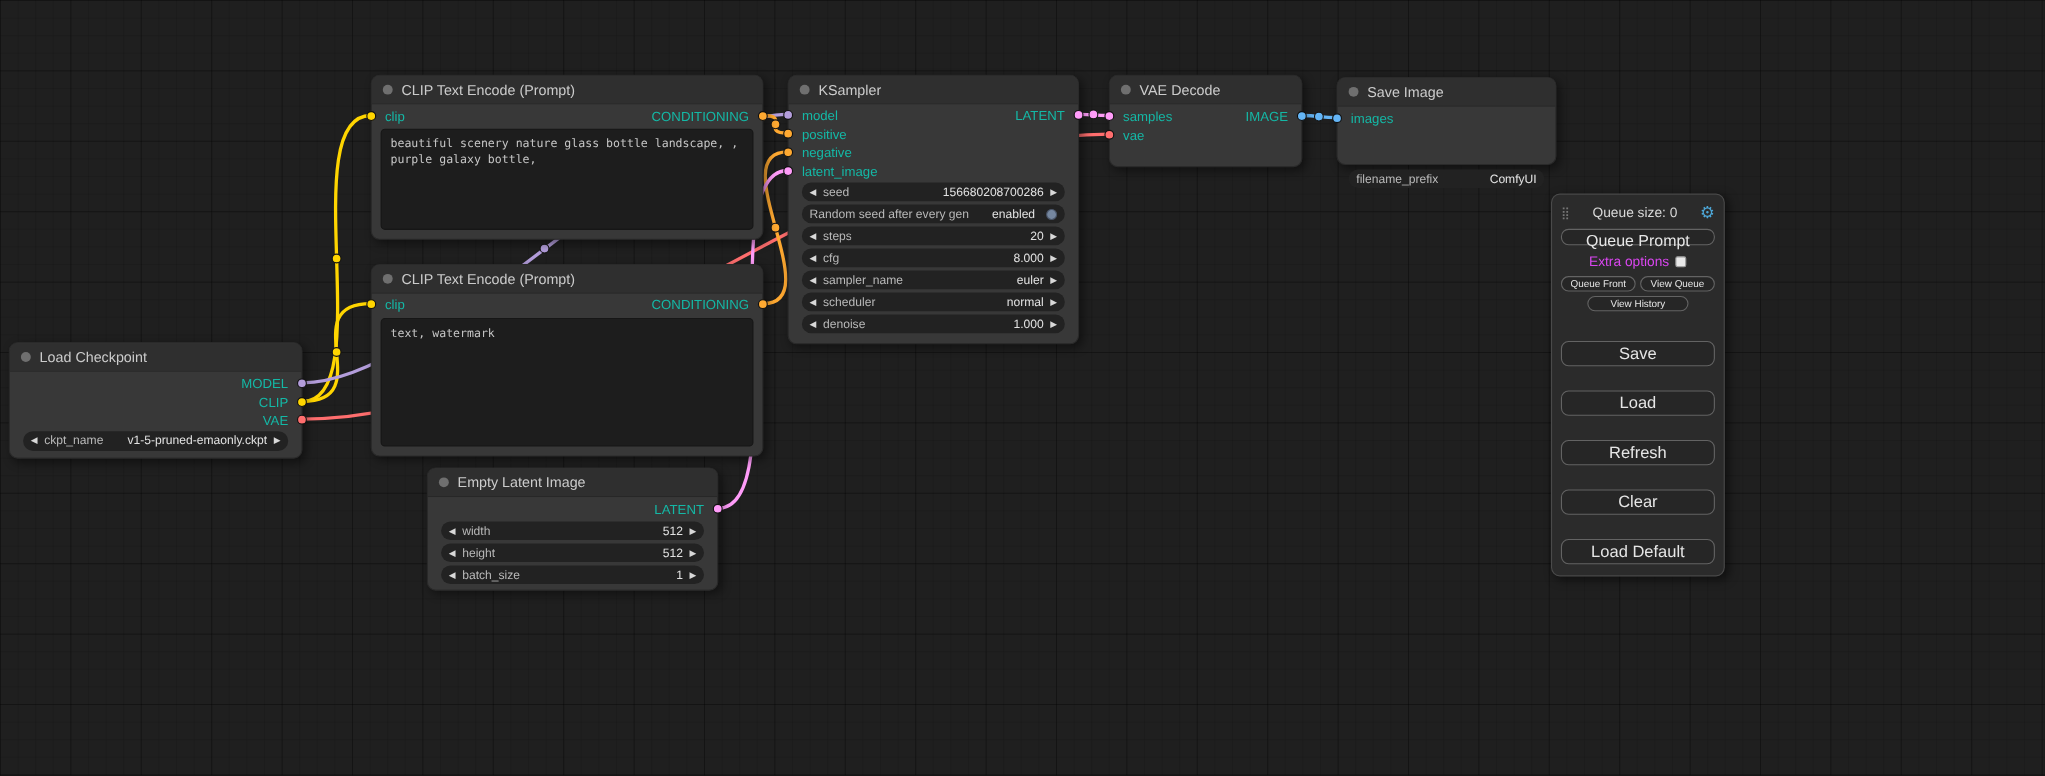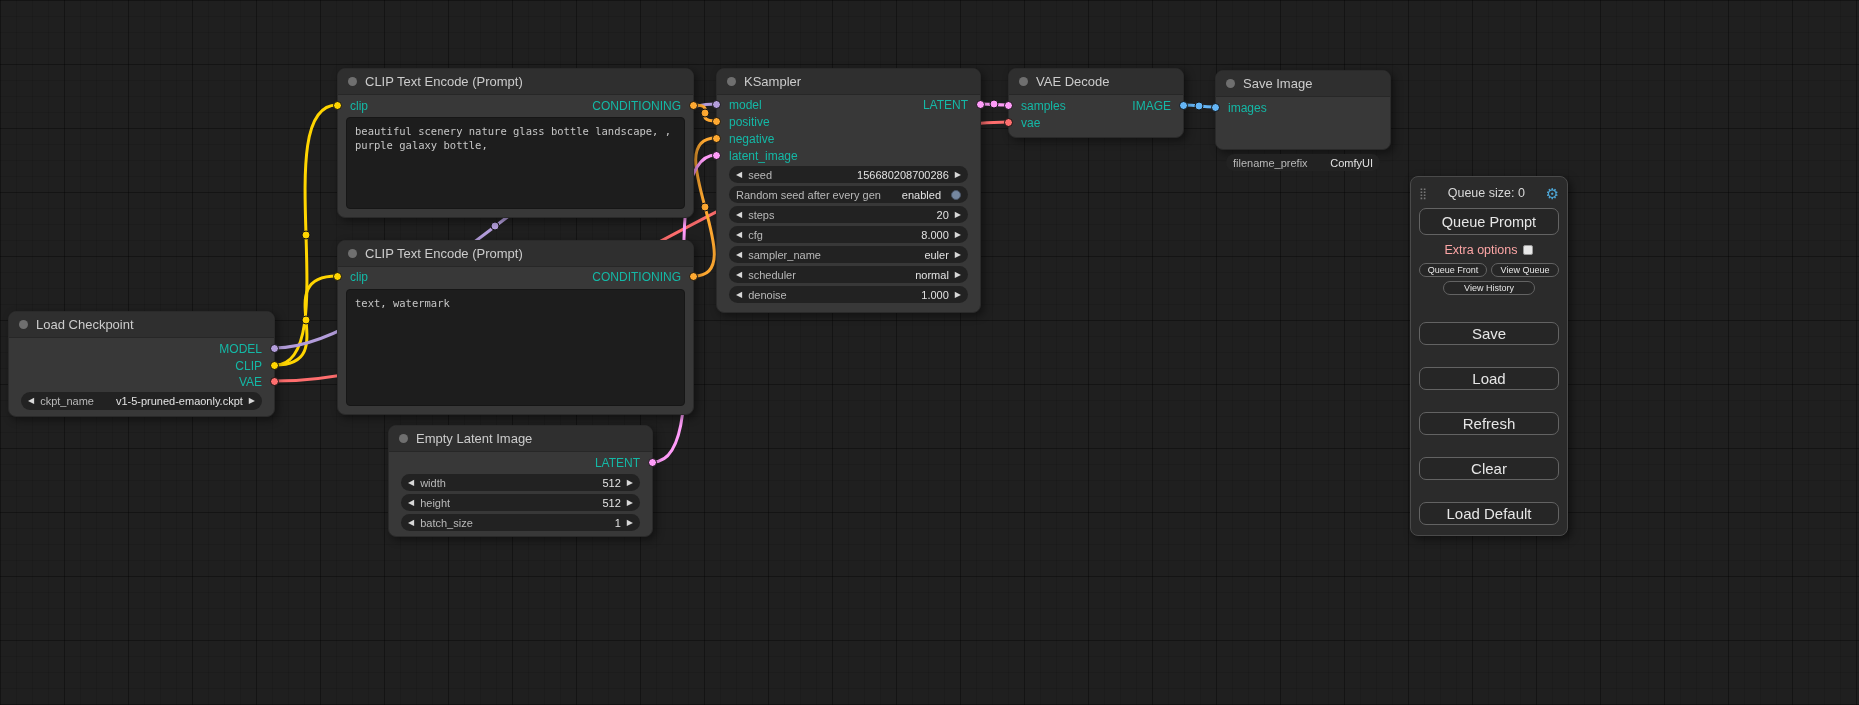--- a/index.html
+++ b/index.html
@@ -70,22 +70,22 @@
   }
   .qp-header { display:flex; align-items:center; gap:5px; height:18px; }
   .qp-drag { color:#777; font-size:11px; cursor:move; }
   .qp-size { flex:1; text-align:center; font-size:12.5px; color:#d8d8d8; }
   .qp-gear { font-size:15px; color:#4da6d6; line-height:1; cursor:pointer; }
   .btn {
     display:block; width:100%; background:#262626; border:1px solid #636363;
     border-radius:7px; color:#e6e6e6; text-align:center; cursor:pointer;
     font-family:"Liberation Sans", sans-serif;
   }
-  .btn-queue { margin-top:6px; height:27px; font-size:14.5px; line-height:22px; }
-  .extra-row { margin-top:8px; display:flex; align-items:center; justify-content:center; gap:6px; font-size:12.5px; color:#fca5a5; }
+  .btn-queue { margin-top:6px; height:15px; font-size:14.5px; line-height:22px; }
+  .extra-row { margin-top:8px; display:flex; align-items:center; justify-content:center; gap:6px; font-size:12.5px; color:#d946ef; }
   .checkbox { width:10px; height:10px; background:#e8e8e8; border:1px solid #9a9a9a; border-radius:2px; cursor:pointer; }
   .small-row { margin-top:6px; display:flex; gap:4px; }
   .btn-small { height:14px; font-size:9px; line-height:12px; border-radius:8px; flex:1; }
   .vh-row { margin-top:4px; display:flex; justify-content:center; }
   .vh-row .btn-small { flex:none; width:92px; }
   .stack { margin-top:10px; display:flex; flex-direction:column; gap:5px; }
   .btn-big { height:23px; font-size:15px; line-height:21px;margin-top:17px; }
 </style>
 </head>
 <body>
@@ -255,38 +255,38 @@
       <span class="warrow">▶</span>
     </div>
     <div class="widget" style="top:217px;">
       <span class="warrow">◀</span>
       <span class="wlabel">denoise</span>
       <span class="wvalue">1.000</span>
       <span class="warrow">▶</span>
     </div>
   </div>
 
-  <div class="node" id="node-vae-decode" style="left:1008px; top:68px; width:176px; height:70px;">
+  <div class="node" id="node-vae-decode" style="left:1008px; top:68px; width:176px; height:84px;">
     <div class="node-title">
       <span class="title-dot"></span>
       <span>VAE Decode</span>
     </div>
     <div class="srow" style="top:30px;">
       <span>samples</span>
       <span class="out">IMAGE</span>
     </div>
     <div class="srow" style="top:47px;">
         <span>vae</span>
       </div>
     <span class="port pl" style="top: 32px; background: rgb(255, 156, 249);"></span>
     <span class="port pl" style="top: 49px; background: rgb(255, 110, 110);"></span>
     <span class="port pr" style="top: 32px; background: rgb(100, 181, 246);"></span>
   </div>
 
-  <div class="node" id="node-save-image" style="left:1215px; top:70px; width:176px; height:80px;">
+  <div class="node" id="node-save-image" style="left:1215px; top:70px; width:200px; height:80px;">
     <div class="node-title">
       <span class="title-dot"></span>
       <span>Save Image</span>
     </div>
     <div class="srow" style="top:30px;">
         <span>images</span>
       </div>
     <span class="port pl" style="top: 32px; background: rgb(100, 181, 246);"></span>
     <div class="widget" style="top:48px; left:10px; right:10px;margin-top:35px;">
       <span class="wlabel">filename_prefix</span>

